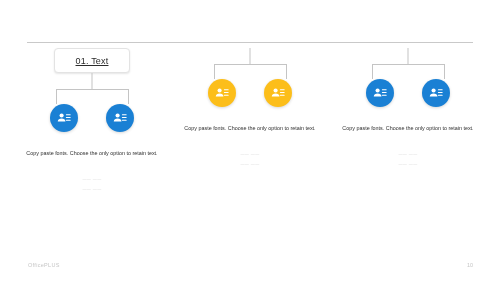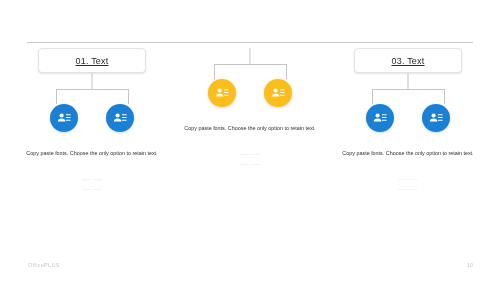--- a/index.html
+++ b/index.html
@@ -45,21 +45,21 @@
 
   .group {
     width: 148px;
     display: flex;
     flex-direction: column;
     align-items: center;
   }
 
   
   .header-card {
-    width: 108px;
+    width: 76px;
     height: 25px;
     background: #ffffff;
     border: 1px solid #e3e3e3;
     border-radius: 4px;
     box-shadow: 0 1px 2px rgba(0,0,0,0.10);
     display: flex;
     align-items: center;
     justify-content: center;
     box-sizing: border-box;
   }
@@ -257,23 +257,20 @@
       <div class="body-text">Copy paste fonts. Choose the only option to retain text.</div>
 
       <div class="faint-block">
         <div class="faint-line">—— ——</div>
         <div class="faint-line">—— ——</div>
       </div>
     </div>
 
     <div class="group">
 
-      <div class="header-card">
-        <span class="header-label">03. Text</span>
-      </div>
 
       <div class="connector">
         <div class="conn-stem"></div>
         <div class="conn-bar"></div>
         <div class="conn-drop-left"></div>
         <div class="conn-drop-right"></div>
       </div>
 
       <div class="circles">
         <div class="circle" style="background:#1a80d4">

